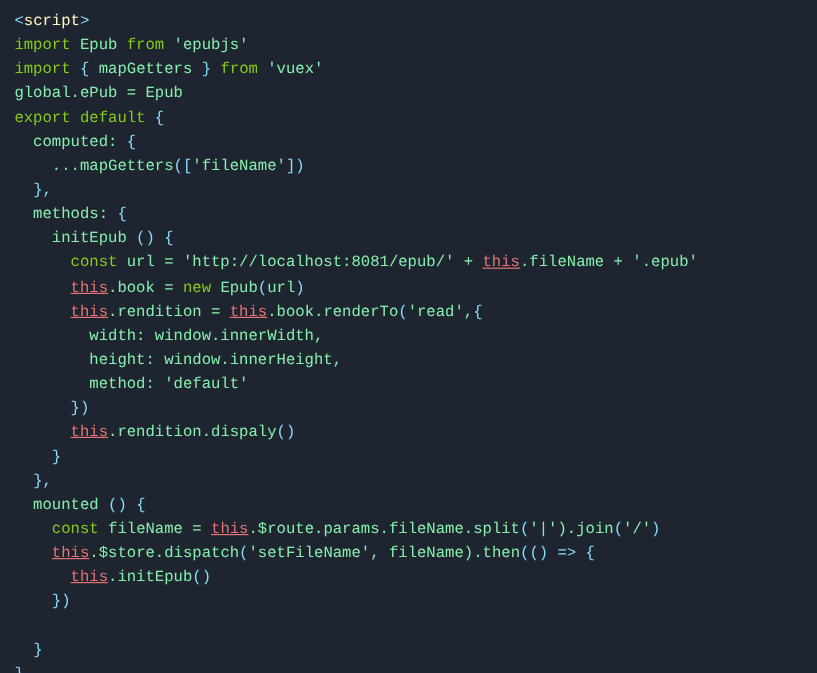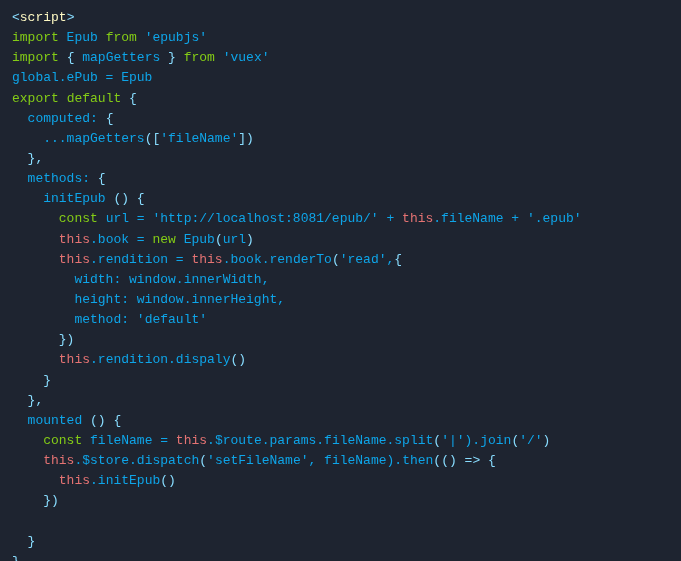--- a/index.html
+++ b/index.html
@@ -11,23 +11,23 @@
       font-size: 13px;
       line-height: 1.55;
       overflow: hidden;
     }
     .code-block {
       padding: 8px 12px;
       color: #cdd3de;
       white-space: pre;
     }
     .kw { color: #84cc16; }       
-    .str { color: #0ea5e9; }
+    .str { color: #86efac; }
     .punct { color: #89ddff; }     
     .tag { color: #fef9c3; }      
     .tag-bracket { color: #89ddff; }
-    .plain { color: #0ea5e9; }
-    .this-kw { color: #e57373; }
+    .plain { color: #86efac; }
+    .this-kw { color: #e57373; text-decoration: underline; }
   </style>
 </head>
 <body>
 
 <div class="code-block" id="code-container"><div><span class="tag-bracket">&lt;</span><span class="tag">script</span><span class="tag-bracket">&gt;</span></div><div><span class="kw">import</span><span class="plain"> Epub </span><span class="kw">from</span><span class="plain"> </span><span class="str">'epubjs'</span></div><div><span class="kw">import</span><span class="plain"> </span><span class="punct">{</span><span class="plain"> mapGetters </span><span class="punct">}</span><span class="plain"> </span><span class="kw">from</span><span class="plain"> </span><span class="str">'vuex'</span></div><div><span class="plain">global.ePub = Epub</span></div><div><span class="kw">export</span><span class="plain"> </span><span class="kw">default</span><span class="plain"> </span><span class="punct">{</span></div><div><span class="plain">  computed: </span><span class="punct">{</span></div><div><span class="plain">    ...mapGetters</span><span class="punct">(</span><span class="punct">[</span><span class="str">'fileName'</span><span class="punct">]</span><span class="punct">)</span></div><div><span class="plain">  </span><span class="punct">},</span></div><div><span class="plain">  methods: </span><span class="punct">{</span></div><div><span class="plain">    initEpub </span><span class="punct">()</span><span class="plain"> </span><span class="punct">{</span></div><div><span class="plain">      </span><span class="kw">const</span><span class="plain"> url = </span><span class="str">'http://localhost:8081/epub/'</span><span class="plain"> + </span><span class="this-kw">this</span><span class="plain">.fileName + </span><span class="str">'.epub'</span></div><div><span class="plain">      </span><span class="this-kw">this</span><span class="plain">.book = </span><span class="kw">new</span><span class="plain"> Epub</span><span class="punct">(</span><span class="plain">url</span><span class="punct">)</span></div><div><span class="plain">      </span><span class="this-kw">this</span><span class="plain">.rendition = </span><span class="this-kw">this</span><span class="plain">.book.renderTo</span><span class="punct">(</span><span class="str">'read'</span><span class="plain">,</span><span class="punct">{</span></div><div><span class="plain">        width: window.innerWidth,</span></div><div><span class="plain">        height: window.innerHeight,</span></div><div><span class="plain">        method: </span><span class="str">'default'</span></div><div><span class="plain">      </span><span class="punct">})</span></div><div><span class="plain">      </span><span class="this-kw">this</span><span class="plain">.rendition.dispaly</span><span class="punct">()</span></div><div><span class="plain">    </span><span class="punct">}</span></div><div><span class="plain">  </span><span class="punct">},</span></div><div><span class="plain">  mounted </span><span class="punct">()</span><span class="plain"> </span><span class="punct">{</span></div><div><span class="plain">    </span><span class="kw">const</span><span class="plain"> fileName = </span><span class="this-kw">this</span><span class="plain">.$route.params.fileName.split</span><span class="punct">(</span><span class="str">'|'</span><span class="plain">)</span><span class="plain">.join</span><span class="punct">(</span><span class="str">'/'</span><span class="punct">)</span></div><div><span class="plain">    </span><span class="this-kw">this</span><span class="plain">.$store.dispatch</span><span class="punct">(</span><span class="str">'setFileName'</span><span class="plain">, fileName)</span><span class="plain">.then</span><span class="punct">(</span><span class="punct">()</span><span class="plain"> </span><span class="punct">=&gt;</span><span class="plain"> </span><span class="punct">{</span></div><div><span class="plain">      </span><span class="this-kw">this</span><span class="plain">.initEpub</span><span class="punct">()</span></div><div><span class="plain">    </span><span class="punct">})</span></div><div>&nbsp;</div><div><span class="plain">  </span><span class="punct">}</span></div><div><span class="punct">}</span></div></div>
 
 </body></html>

